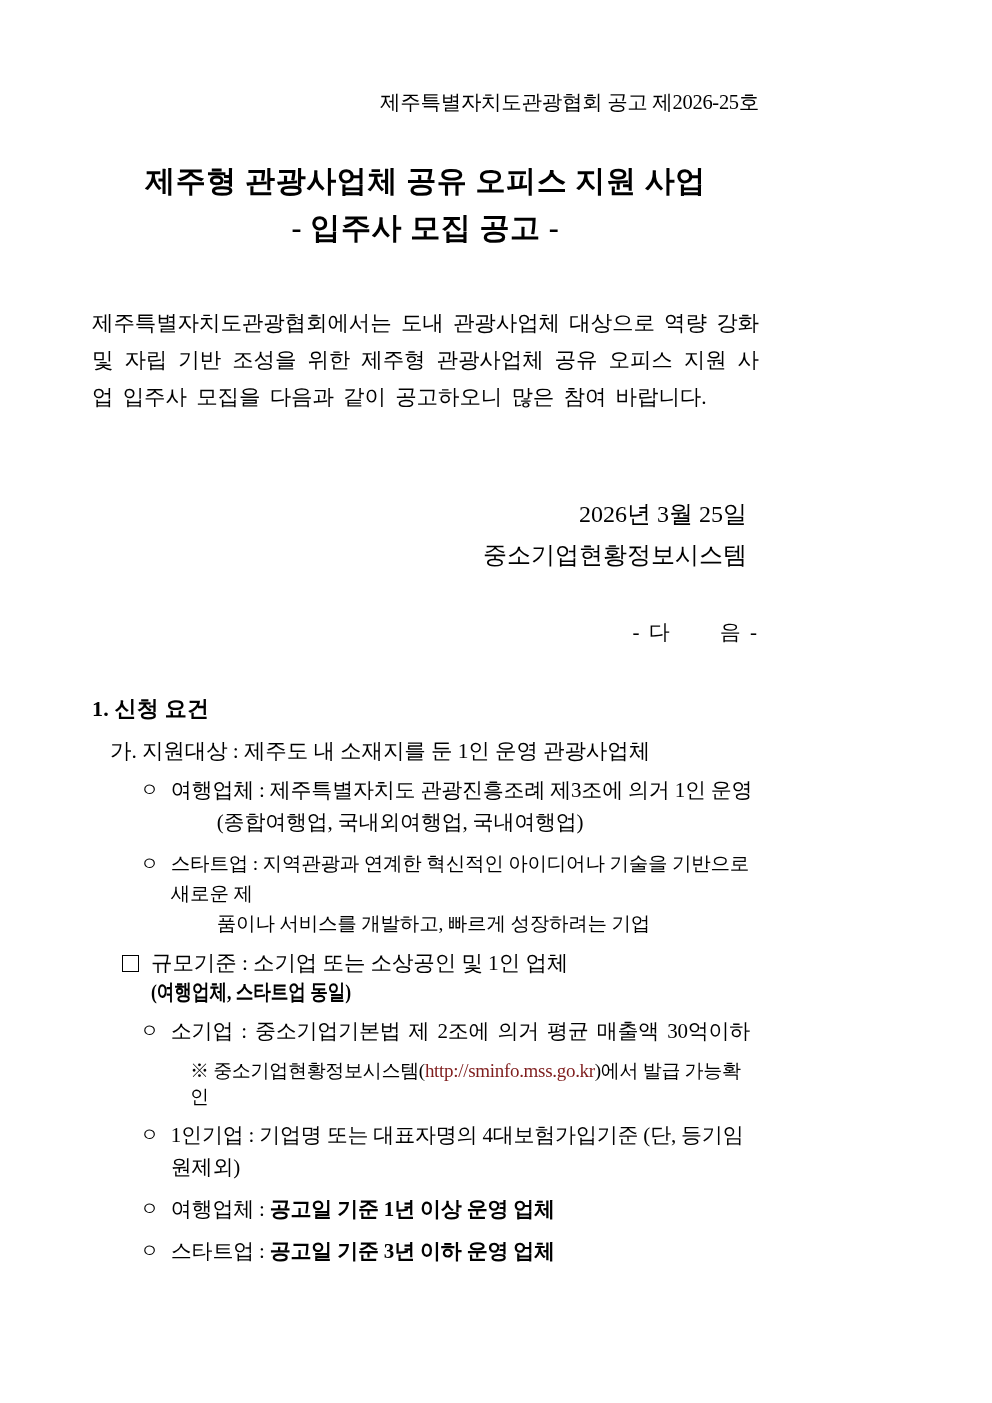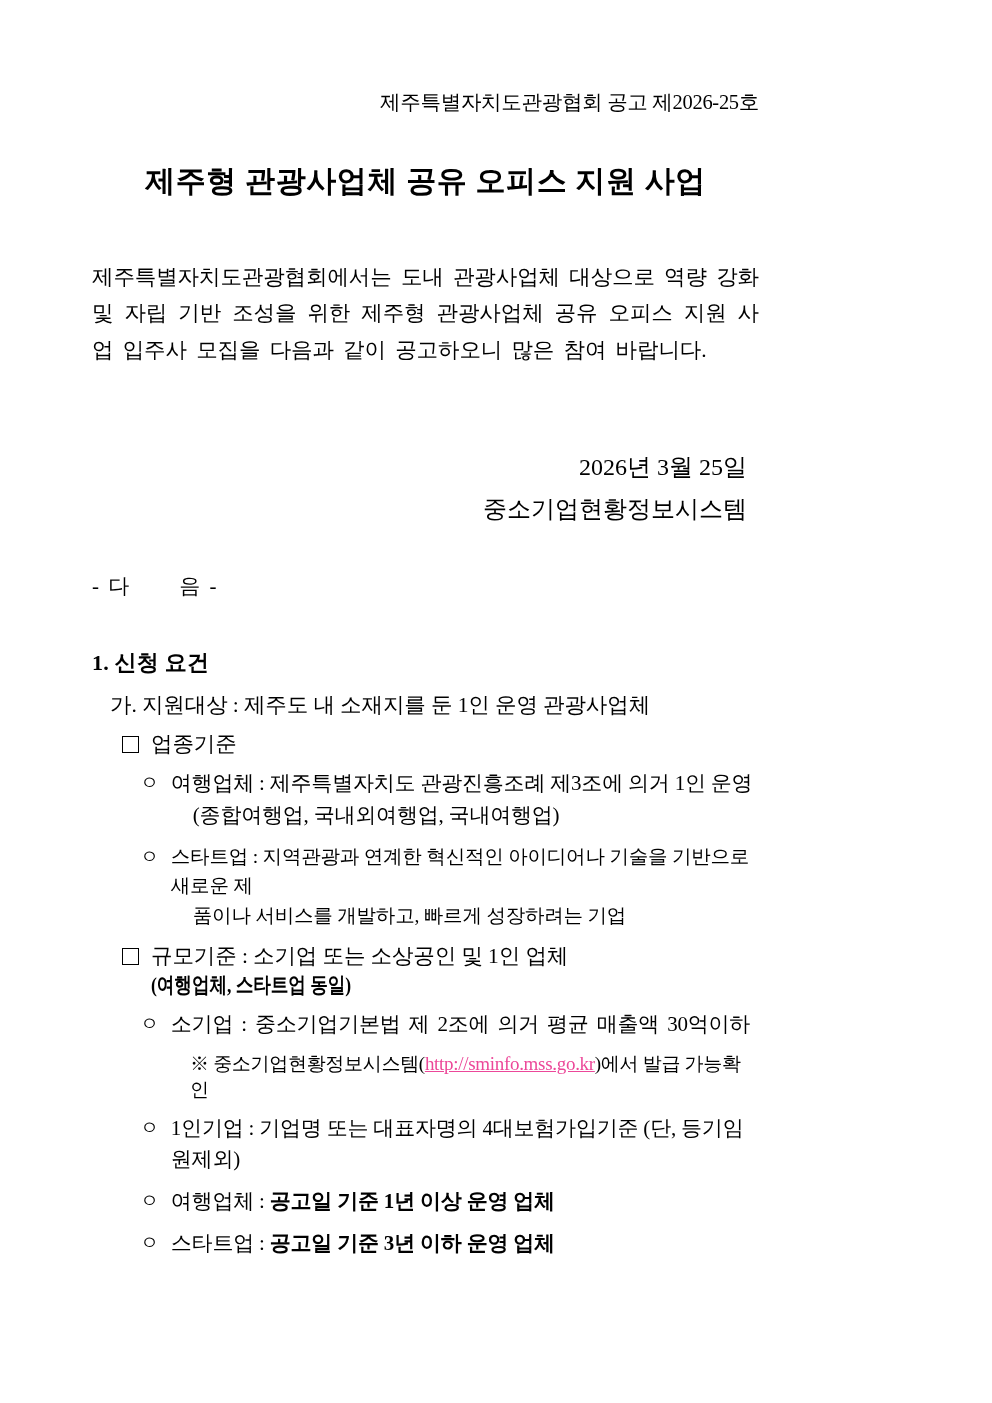--- a/index.html
+++ b/index.html
@@ -50,21 +50,21 @@
   }
   .signature {
     text-align: right;
     font-size: 24px;
     line-height: 1.72;
     margin-bottom: 42px;
     padding-right: 12px;
   }
   .signature div { white-space: nowrap; }
   .daeum {
-    text-align: left;
+    text-align: right;
     font-size: 21px;
     letter-spacing: 2px;
     margin-bottom: 48px;
   }
   .daeum span.gap { display: inline-block; width: 48px; }
 
   .section-heading {
     font-size: 22px;
     font-weight: bold;
     margin: 0 0 12px 0;
@@ -101,74 +101,70 @@
   }
   .lvl3 .marker {
     flex: none;
     margin-right: 12px;
     font-size: 19px;
     line-height: 1.6;
   }
   .lvl3 .body { flex: 1; }
   .indent-cont {
     display: block;
-    margin-left: 22px;
+    margin-left: 46px;
   }
   .small {
     font-size: 19.5px;
   }
   .note {
     font-size: 19px;
     margin: 2px 0 10px 98px;
     letter-spacing: -0.3px;
   }
   .link {
-    color: #ec4899;
-    text-decoration: underline;
+    color: #7f1d1d;
   }
   .bold { font-weight: bold; }
   .cond {
     font-weight: bold;
     display: inline-block;
     transform: scaleX(0.82);
     transform-origin: left center;
     white-space: nowrap;
   }
   .spaced { word-spacing: 3px; }
 </style>
 </head>
 <body>
 
 <div class="page">
 
   <div class="doc-number">제주특별자치도관광협회 공고 제2026-25호</div>
 
   <div class="title-block">
     <div class="title-line">제주형 관광사업체 공유 오피스 지원 사업</div>
+    <div class="title-line">- 입주사 모집 공고 -</div>
   </div>
 
   <p class="intro">제주특별자치도관광협회에서는 도내 관광사업체 대상으로 역량 강화 및 자립 기반 조성을 위한 제주형 관광사업체 공유 오피스 지원 사업 입주사 모집을 다음과 같이 공고하오니 많은 참여 바랍니다.</p>
 
   <div class="signature">
     <div>2026년 3월 25일</div>
     <div>중소기업현황정보시스템</div>
   </div>
 
   <div class="daeum">
     <span>- 다</span><span class="gap"></span><span>음 -</span>
   </div>
 
   <div class="section-heading">1. 신청 요건</div>
 
   <div class="lvl1">가. 지원대상 : 제주도 내 소재지를 둔 1인 운영 관광사업체</div>
 
-  <div class="lvl2">
-    <span class="box"></span>
-    <span>업종기준</span>
-  </div>
 
   <div class="lvl3">
     <span class="marker">ㅇ</span>
     <span class="body">
       <span>여행업체 : 제주특별자치도 관광진흥조례 제3조에 의거 1인 운영</span>
       <span class="indent-cont">(종합여행업, 국내외여행업, 국내여행업)</span>
     </span>
   </div>
 
   <div class="lvl3">

